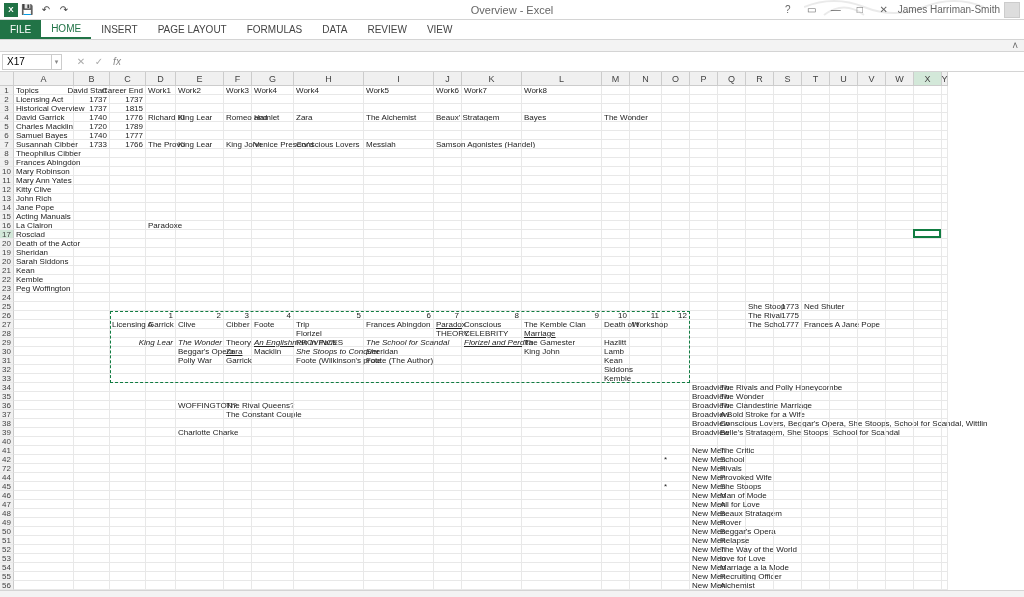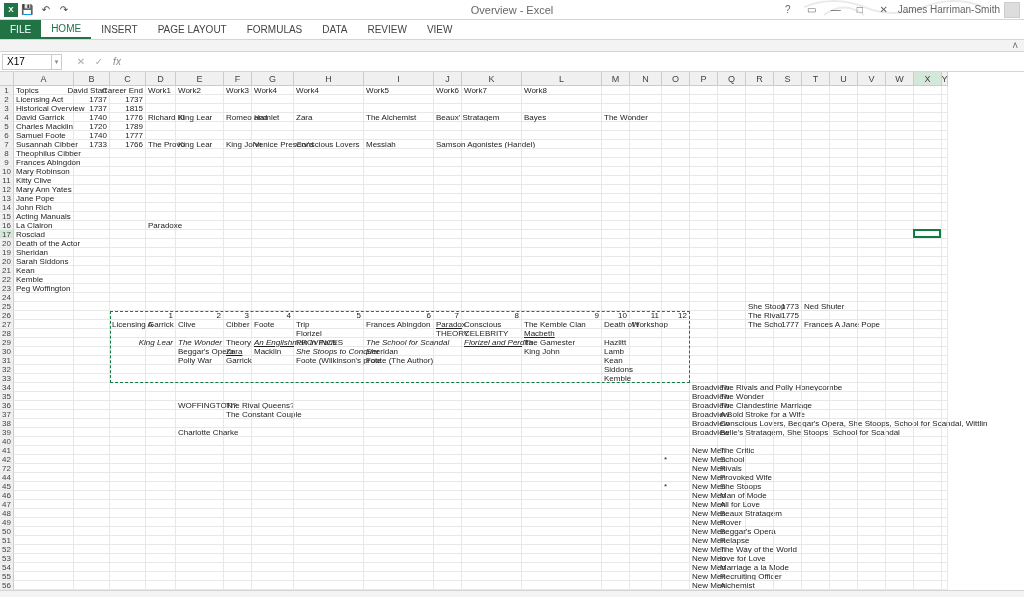--- a/index.html
+++ b/index.html
@@ -312,21 +312,21 @@
         <div class="cell" style="width: 28px;"></div>
         <div class="cell" style="width: 28px;"></div>
         <div class="cell" style="width: 28px;"></div>
         <div class="cell" style="width: 28px;"></div>
         <div class="cell" style="width: 28px;"></div>
         <div class="cell" style="width: 28px;"></div>
         <div class="cell" style="width: 28px;"></div>
         <div class="cell" style="width: 6px;"></div>
       </div>
       <div class="row">
-        <div class="cell" style="width: 60px;">Samuel Foote</div>
+        <div class="cell" style="width: 60px;">Samuel Bayes</div>
         <div class="cell r" style="width: 36px;">1740</div>
         <div class="cell r" style="width: 36px;">1777</div>
         <div class="cell" style="width: 30px;"></div>
         <div class="cell" style="width: 48px;"></div>
         <div class="cell" style="width: 28px;"></div>
         <div class="cell" style="width: 42px;"></div>
         <div class="cell" style="width: 70px;"></div>
         <div class="cell" style="width: 70px;"></div>
         <div class="cell" style="width: 28px;"></div>
         <div class="cell" style="width: 60px;"></div>
@@ -447,20 +447,47 @@
         <div class="cell" style="width: 28px;"></div>
         <div class="cell" style="width: 28px;"></div>
         <div class="cell" style="width: 28px;"></div>
         <div class="cell" style="width: 28px;"></div>
         <div class="cell" style="width: 28px;"></div>
         <div class="cell" style="width: 28px;"></div>
         <div class="cell" style="width: 28px;"></div>
         <div class="cell" style="width: 6px;"></div>
       </div>
       <div class="row">
+        <div class="cell" style="width: 60px;">Mary Ann Yates</div>
+        <div class="cell" style="width: 36px;"></div>
+        <div class="cell" style="width: 36px;"></div>
+        <div class="cell" style="width: 30px;"></div>
+        <div class="cell" style="width: 48px;"></div>
+        <div class="cell" style="width: 28px;"></div>
+        <div class="cell" style="width: 42px;"></div>
+        <div class="cell" style="width: 70px;"></div>
+        <div class="cell" style="width: 70px;"></div>
+        <div class="cell" style="width: 28px;"></div>
+        <div class="cell" style="width: 60px;"></div>
+        <div class="cell" style="width: 80px;"></div>
+        <div class="cell" style="width: 28px;"></div>
+        <div class="cell" style="width: 32px;"></div>
+        <div class="cell" style="width: 28px;"></div>
+        <div class="cell" style="width: 28px;"></div>
+        <div class="cell" style="width: 28px;"></div>
+        <div class="cell" style="width: 28px;"></div>
+        <div class="cell" style="width: 28px;"></div>
+        <div class="cell" style="width: 28px;"></div>
+        <div class="cell" style="width: 28px;"></div>
+        <div class="cell" style="width: 28px;"></div>
+        <div class="cell" style="width: 28px;"></div>
+        <div class="cell" style="width: 28px;"></div>
+        <div class="cell" style="width: 6px;"></div>
+      </div>
+      <div class="row">
         <div class="cell" style="width: 60px;">Kitty Clive</div>
         <div class="cell" style="width: 36px;"></div>
         <div class="cell" style="width: 36px;"></div>
         <div class="cell" style="width: 30px;"></div>
         <div class="cell" style="width: 48px;"></div>
         <div class="cell" style="width: 28px;"></div>
         <div class="cell" style="width: 42px;"></div>
         <div class="cell" style="width: 70px;"></div>
         <div class="cell" style="width: 70px;"></div>
         <div class="cell" style="width: 28px;"></div>
@@ -474,21 +501,21 @@
         <div class="cell" style="width: 28px;"></div>
         <div class="cell" style="width: 28px;"></div>
         <div class="cell" style="width: 28px;"></div>
         <div class="cell" style="width: 28px;"></div>
         <div class="cell" style="width: 28px;"></div>
         <div class="cell" style="width: 28px;"></div>
         <div class="cell" style="width: 28px;"></div>
         <div class="cell" style="width: 6px;"></div>
       </div>
       <div class="row">
-        <div class="cell" style="width: 60px;">Mary Ann Yates</div>
+        <div class="cell" style="width: 60px;">John Rich</div>
         <div class="cell" style="width: 36px;"></div>
         <div class="cell" style="width: 36px;"></div>
         <div class="cell" style="width: 30px;"></div>
         <div class="cell" style="width: 48px;"></div>
         <div class="cell" style="width: 28px;"></div>
         <div class="cell" style="width: 42px;"></div>
         <div class="cell" style="width: 70px;"></div>
         <div class="cell" style="width: 70px;"></div>
         <div class="cell" style="width: 28px;"></div>
         <div class="cell" style="width: 60px;"></div>
@@ -502,47 +529,20 @@
         <div class="cell" style="width: 28px;"></div>
         <div class="cell" style="width: 28px;"></div>
         <div class="cell" style="width: 28px;"></div>
         <div class="cell" style="width: 28px;"></div>
         <div class="cell" style="width: 28px;"></div>
         <div class="cell" style="width: 28px;"></div>
         <div class="cell" style="width: 6px;"></div>
       </div>
       <div class="row">
         <div class="cell" style="width: 60px;">Jane Pope</div>
-        <div class="cell" style="width: 36px;"></div>
-        <div class="cell" style="width: 36px;"></div>
-        <div class="cell" style="width: 30px;"></div>
-        <div class="cell" style="width: 48px;"></div>
-        <div class="cell" style="width: 28px;"></div>
-        <div class="cell" style="width: 42px;"></div>
-        <div class="cell" style="width: 70px;"></div>
-        <div class="cell" style="width: 70px;"></div>
-        <div class="cell" style="width: 28px;"></div>
-        <div class="cell" style="width: 60px;"></div>
-        <div class="cell" style="width: 80px;"></div>
-        <div class="cell" style="width: 28px;"></div>
-        <div class="cell" style="width: 32px;"></div>
-        <div class="cell" style="width: 28px;"></div>
-        <div class="cell" style="width: 28px;"></div>
-        <div class="cell" style="width: 28px;"></div>
-        <div class="cell" style="width: 28px;"></div>
-        <div class="cell" style="width: 28px;"></div>
-        <div class="cell" style="width: 28px;"></div>
-        <div class="cell" style="width: 28px;"></div>
-        <div class="cell" style="width: 28px;"></div>
-        <div class="cell" style="width: 28px;"></div>
-        <div class="cell" style="width: 28px;"></div>
-        <div class="cell" style="width: 6px;"></div>
-      </div>
-      <div class="row">
-        <div class="cell" style="width: 60px;">John Rich</div>
         <div class="cell" style="width: 36px;"></div>
         <div class="cell" style="width: 36px;"></div>
         <div class="cell" style="width: 30px;"></div>
         <div class="cell" style="width: 48px;"></div>
         <div class="cell" style="width: 28px;"></div>
         <div class="cell" style="width: 42px;"></div>
         <div class="cell" style="width: 70px;"></div>
         <div class="cell" style="width: 70px;"></div>
         <div class="cell" style="width: 28px;"></div>
         <div class="cell" style="width: 60px;"></div>
@@ -917,21 +917,21 @@
         <div class="cell" style="width: 36px;"></div>
         <div class="cell" style="width: 36px;"></div>
         <div class="cell" style="width: 30px;"></div>
         <div class="cell" style="width: 48px;"></div>
         <div class="cell" style="width: 28px;"></div>
         <div class="cell" style="width: 42px;"></div>
         <div class="cell" style="width: 70px;">Florizel</div>
         <div class="cell" style="width: 70px;"></div>
         <div class="cell" style="width: 28px;">THEORY</div>
         <div class="cell" style="width: 60px;">CELEBRITY</div>
-        <div class="cell u" style="width: 80px;">Macbeth</div>
+        <div class="cell u" style="width: 80px;">Marriage</div>
         <div class="cell" style="width: 28px;"></div>
         <div class="cell" style="width: 32px;"></div>
         <div class="cell" style="width: 28px;"></div>
         <div class="cell" style="width: 28px;"></div>
         <div class="cell" style="width: 28px;"></div>
         <div class="cell" style="width: 28px;"></div>
         <div class="cell" style="width: 28px;"></div>
         <div class="cell" style="width: 28px;"></div>
         <div class="cell" style="width: 28px;"></div>
         <div class="cell" style="width: 28px;"></div>

